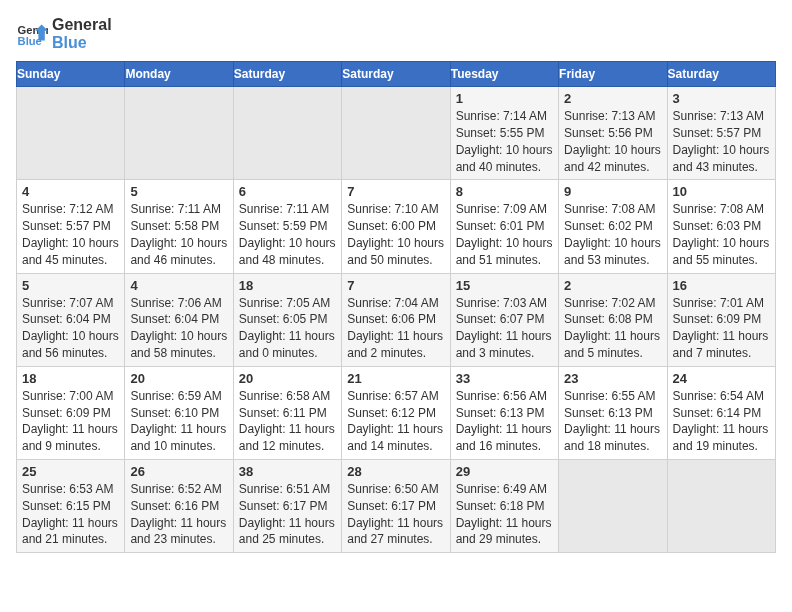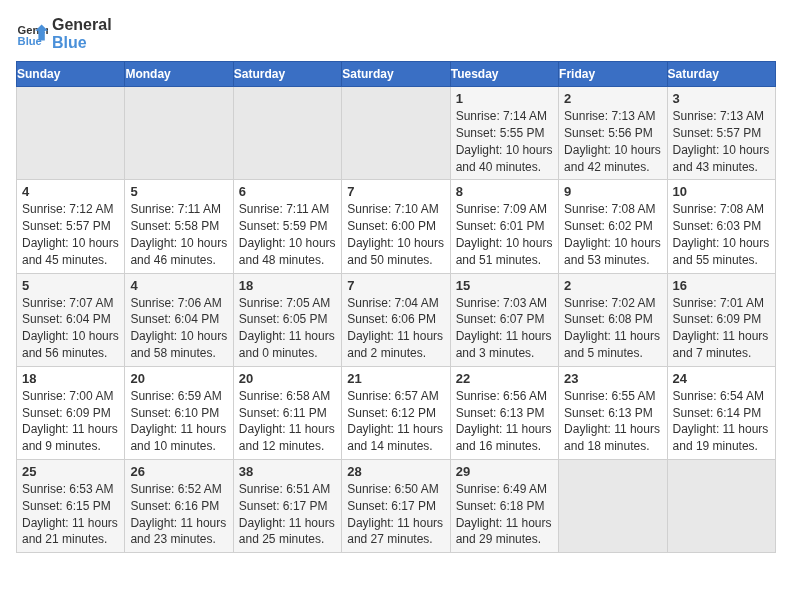--- a/index.html
+++ b/index.html
@@ -209,21 +209,21 @@
       </td>
         <td>
         <span class="day-num">20</span>
         <span class="day-info">Sunrise: 6:58 AM<br>Sunset: 6:11 PM<br>Daylight: 11 hours and 12 minutes.</span>
       </td>
         <td>
         <span class="day-num">21</span>
         <span class="day-info">Sunrise: 6:57 AM<br>Sunset: 6:12 PM<br>Daylight: 11 hours and 14 minutes.</span>
       </td>
         <td>
-        <span class="day-num">22</span>
+        <span class="day-num">33</span>
         <span class="day-info">Sunrise: 6:56 AM<br>Sunset: 6:13 PM<br>Daylight: 11 hours and 16 minutes.</span>
       </td>
         <td>
         <span class="day-num">23</span>
         <span class="day-info">Sunrise: 6:55 AM<br>Sunset: 6:13 PM<br>Daylight: 11 hours and 18 minutes.</span>
       </td>
         <td>
         <span class="day-num">24</span>
         <span class="day-info">Sunrise: 6:54 AM<br>Sunset: 6:14 PM<br>Daylight: 11 hours and 19 minutes.</span>
       </td>

